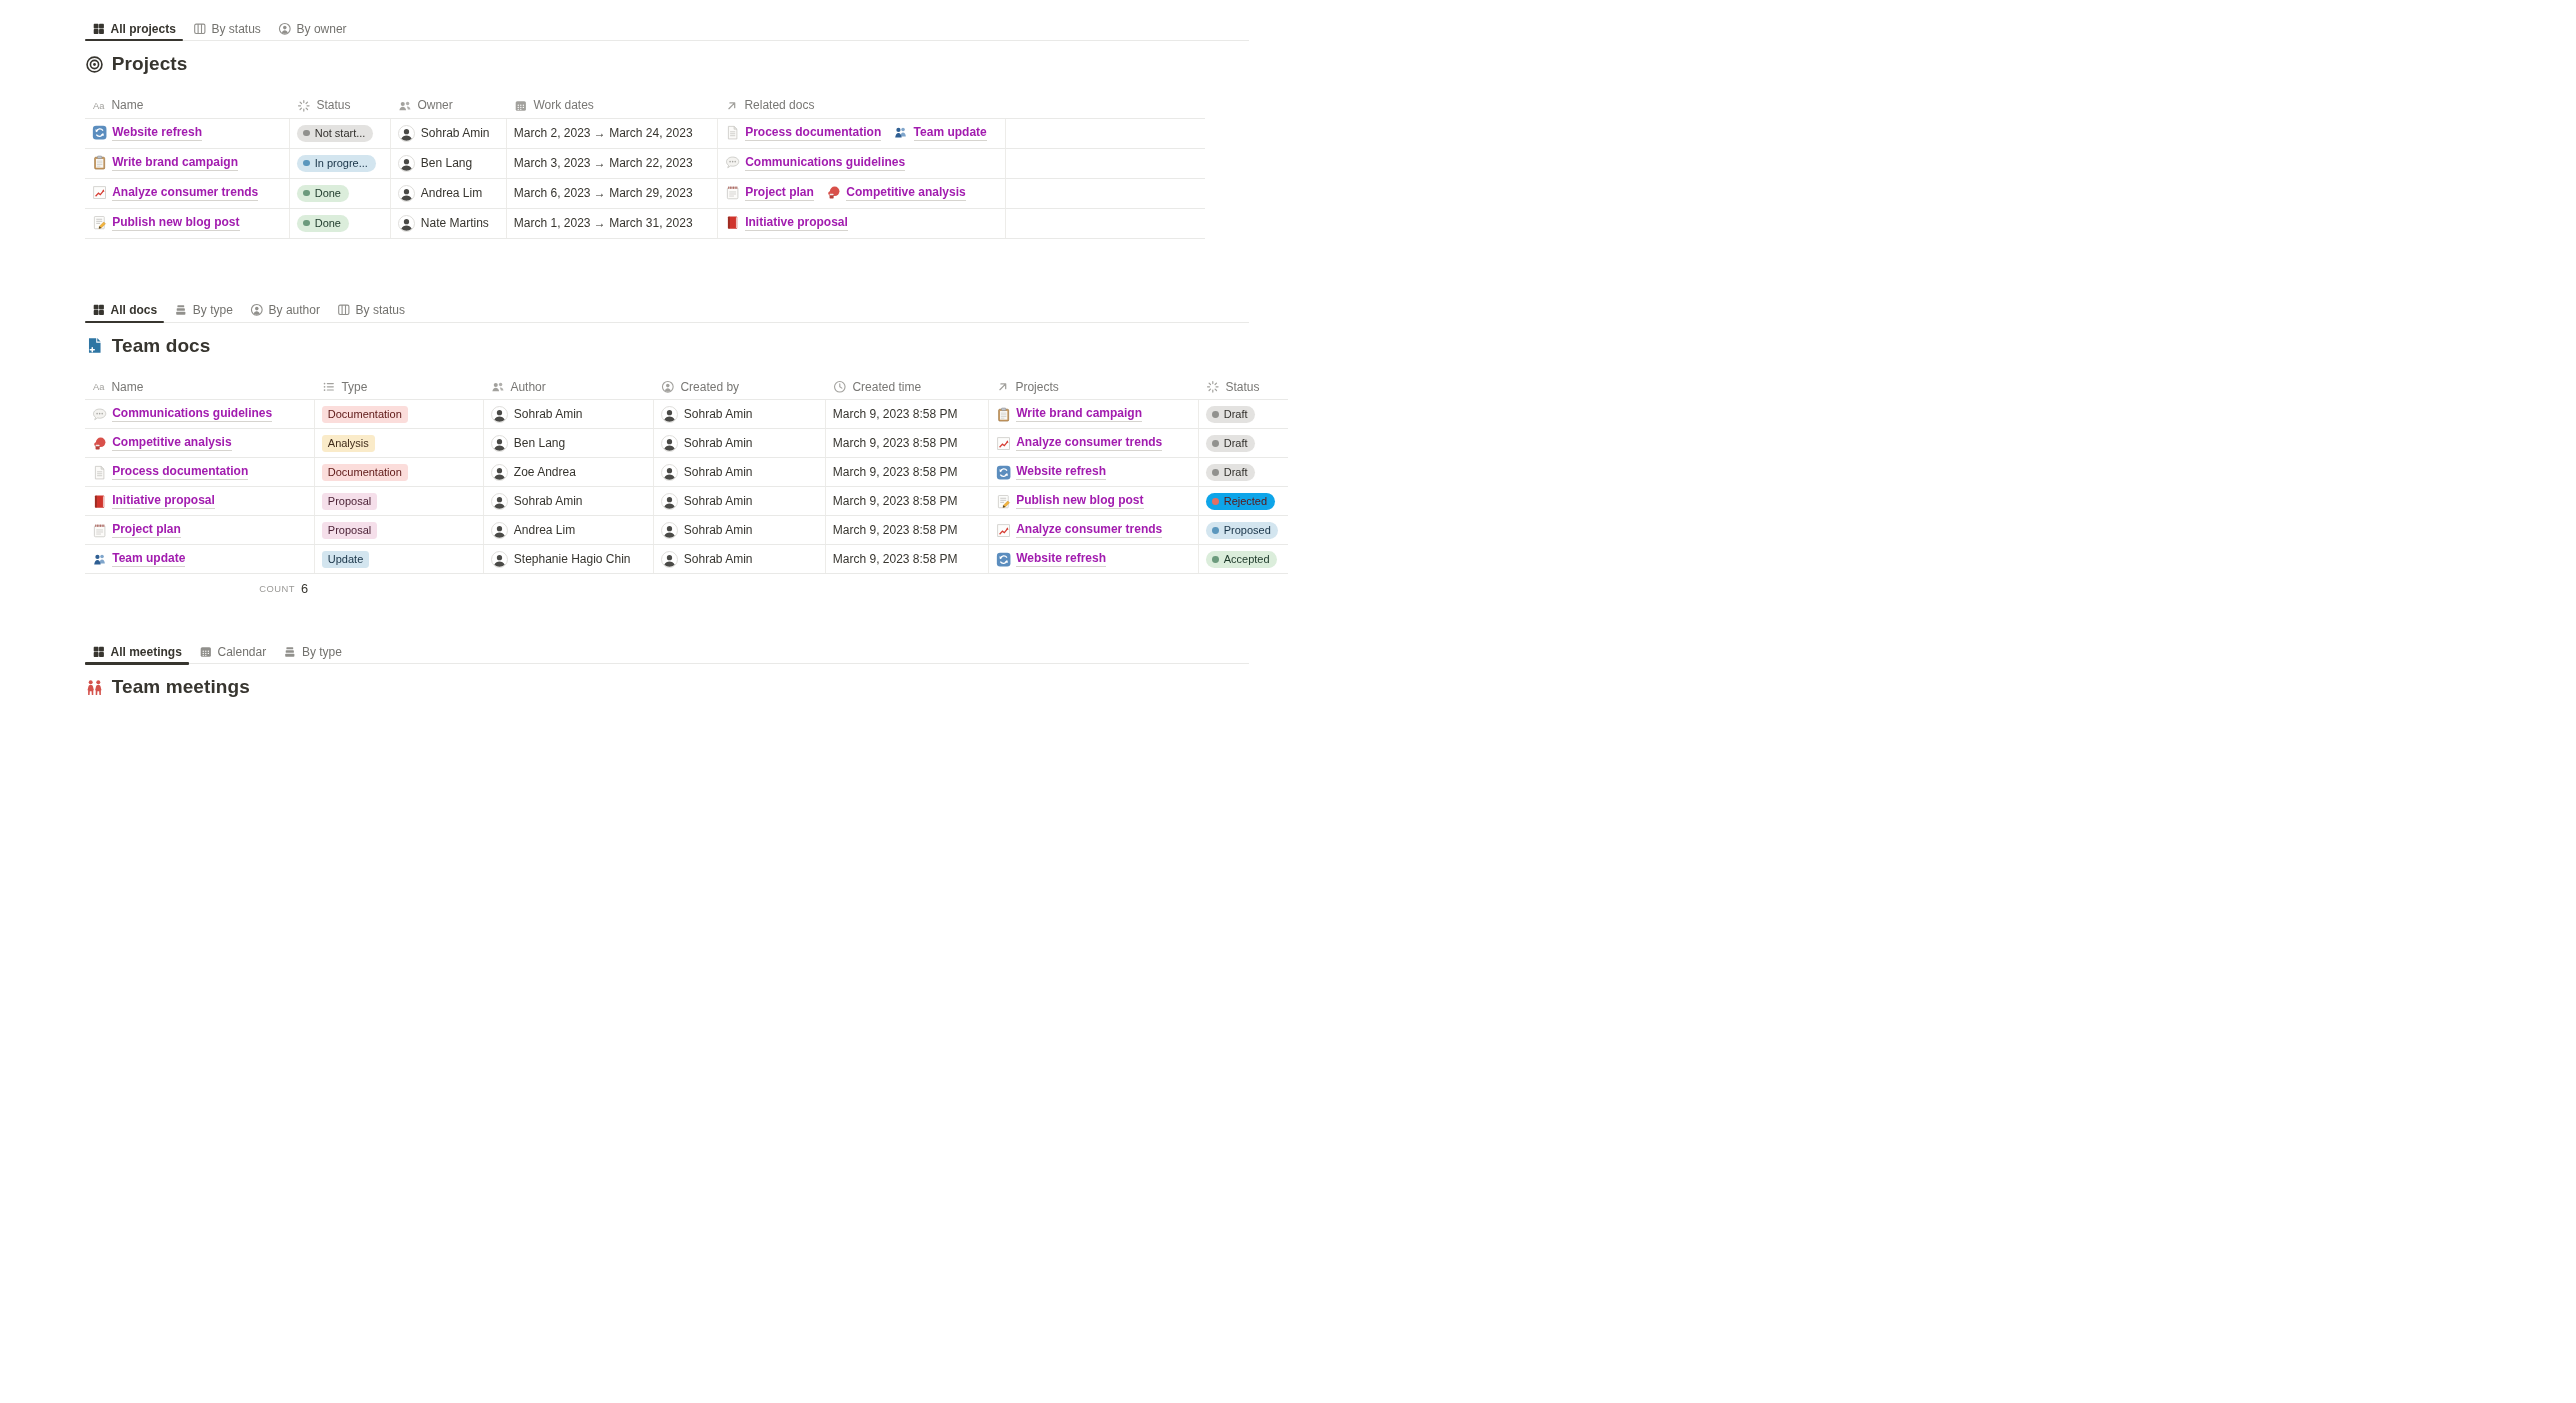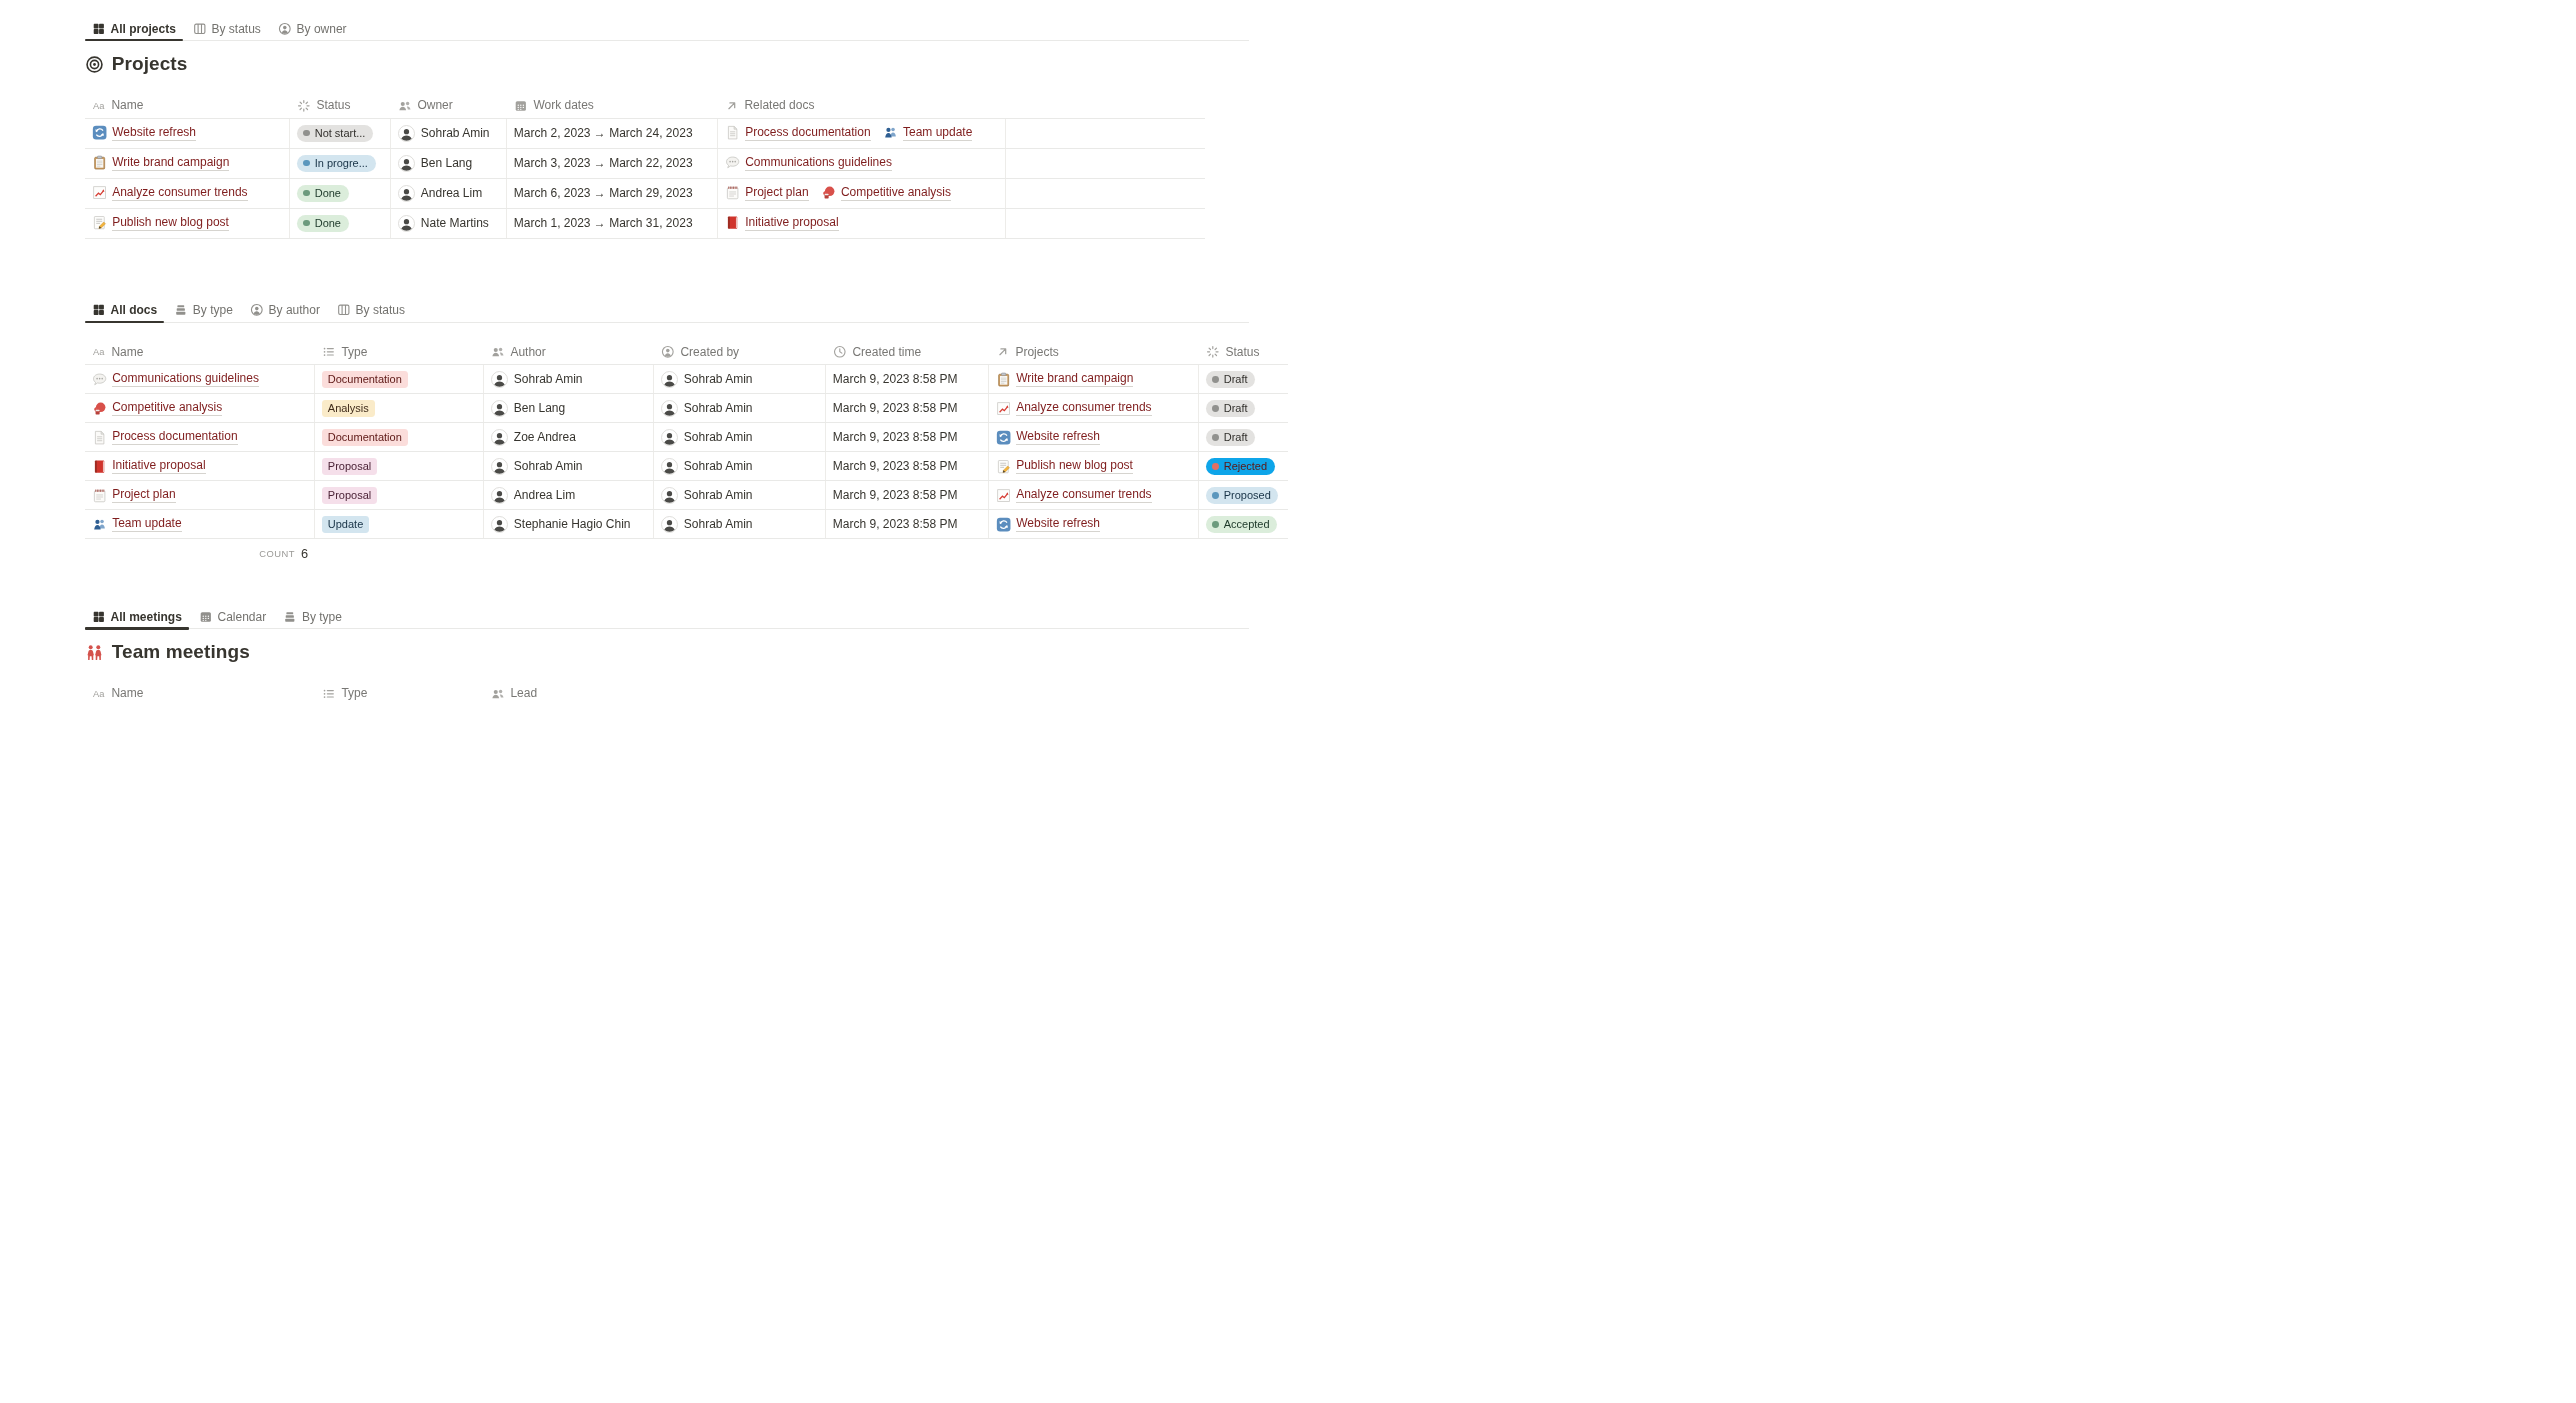--- a/index.html
+++ b/index.html
@@ -39,21 +39,21 @@
   .th .hicon { display:flex; color:#A2A19D; flex:0 0 auto; }
   .tr { border-bottom:0.9px solid #E9E9E7; }
   .t-projects .tr { height:30px; }
   .t-docs .tr, .t-meetings .tr { height:29px; }
   .td { display:flex; align-items:center; padding:0 6.8px; border-right:0.9px solid #EDECE9;
         overflow:hidden; white-space:nowrap; }
   .td:last-child { border-right:none; }
   .td-links { gap:12px; }
   .plink { display:inline-flex; align-items:center; gap:5.1px; cursor:pointer; flex:0 0 auto; }
   .plink .dicon { display:flex; flex:0 0 auto; }
-  .ltext { font-weight:400; color:#7f1d1d; line-height:14.5px;
+  .ltext { font-weight:700; color:#a21caf; line-height:14.5px;
            border-bottom:0.9px solid #D6D4CF; }
   .pill { display:inline-flex; align-items:center; gap:5.1px; height:17px;
           padding:0 7.7px 0 6px; border-radius:8.5px; font-size:11px; cursor:pointer; }
   .pill .dot { width:6.8px; height:6.8px; border-radius:50%; flex:0 0 auto; }
   .tag { display:inline-flex; align-items:center; height:17px; padding:0 6px;
          border-radius:3.4px; font-size:11px; cursor:pointer; }
   .person { display:inline-flex; align-items:center; gap:6px; }
   .avatar { display:flex; flex:0 0 auto; }
   .cell-text { color:#37352F; }
   
@@ -422,20 +422,32 @@
         <div class="tab">
           <span class="ticon">
             <svg viewBox="0 0 16 16" width="13.6" height="13.6" fill="none" stroke="currentColor" stroke-width="1.3">
               <rect x="2" y="2.5" width="12" height="11" rx="1.6"></rect>
               <path d="M6 2.5v11M10 2.5v11"></path>
             </svg>
           </span>
           <span class="tlabel">By status</span>
         </div>
       </nav>
+    <div class="title-row">
+      <span class="title-icon">
+          <svg viewBox="0 0 22 22" width="19" height="19">
+            <path d="M4.6 2.6h8.4v5.2h5v11.6H4.6z" fill="#2E75A3"></path>
+            <path d="M14.2 2.2l3.8 4.2h-3.8z" fill="#2E75A3"></path>
+            <g stroke="#fff" stroke-width="1.7" stroke-linecap="round">
+              <path d="M8.4 13.6v4.6M6.1 15.9h4.6"></path>
+            </g>
+          </svg>
+        </span>
+      <h2 class="ctitle">Team docs</h2>
+    </div>
     <div class="table t-docs">
         <div class="trow thead">
           <div class="th">
             <span class="hicon">
               <svg viewBox="0 0 16 16" width="13.6" height="13.6" style="font-size:14px">
                 <text x="8" y="11.6" text-anchor="middle" font-size="11" font-family="Liberation Sans,DejaVu Sans,sans-serif" fill="currentColor">Aa</text>
               </svg>
             </span>
             <span>Name</span>
           </div>

